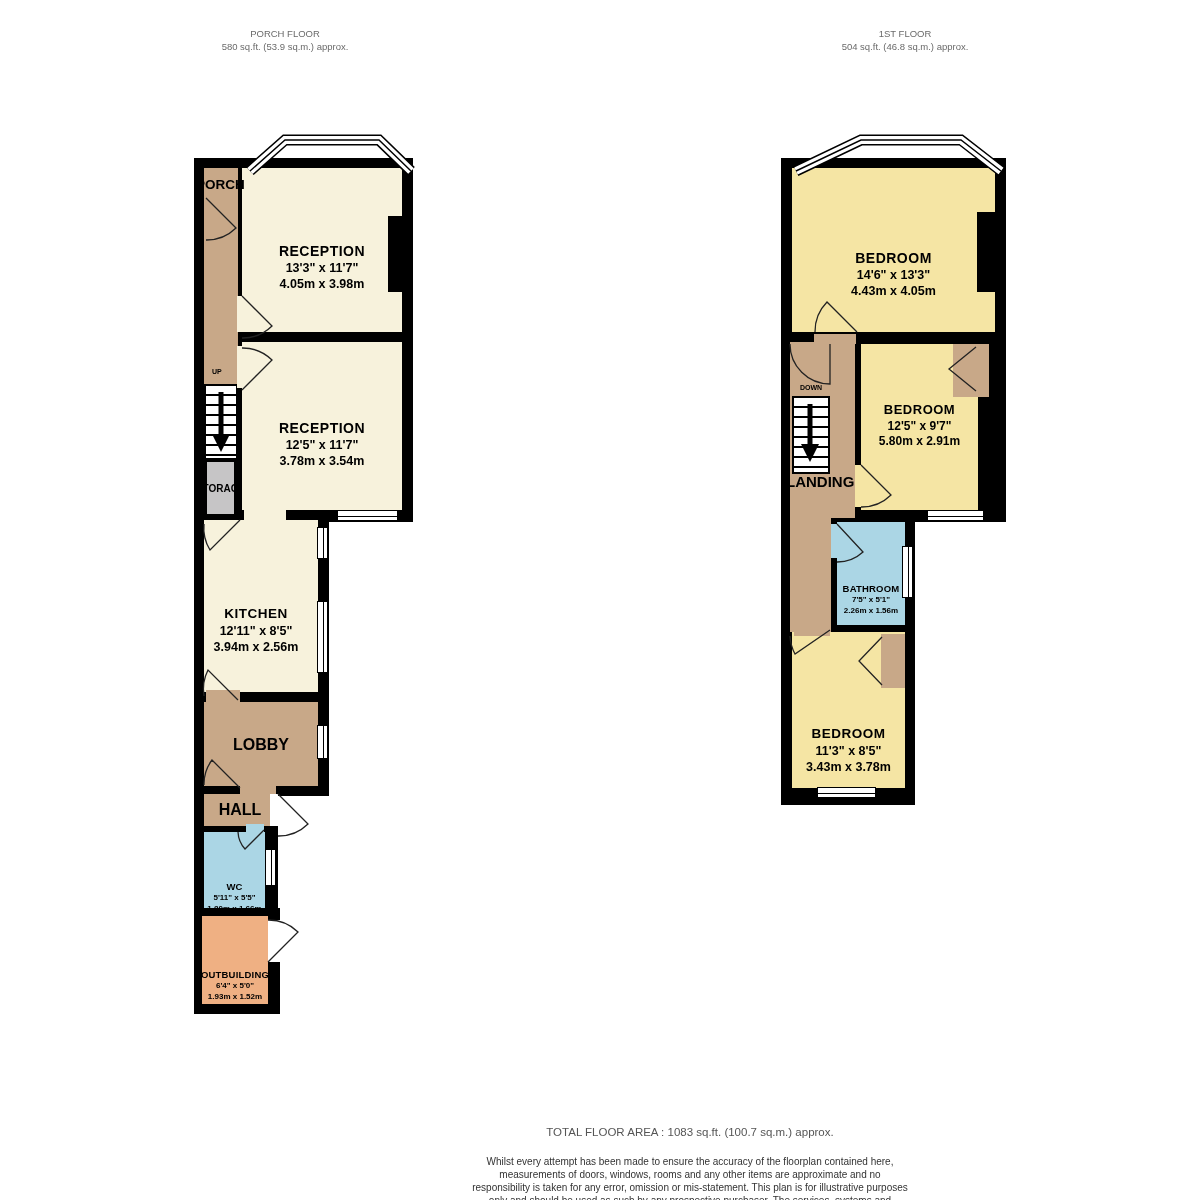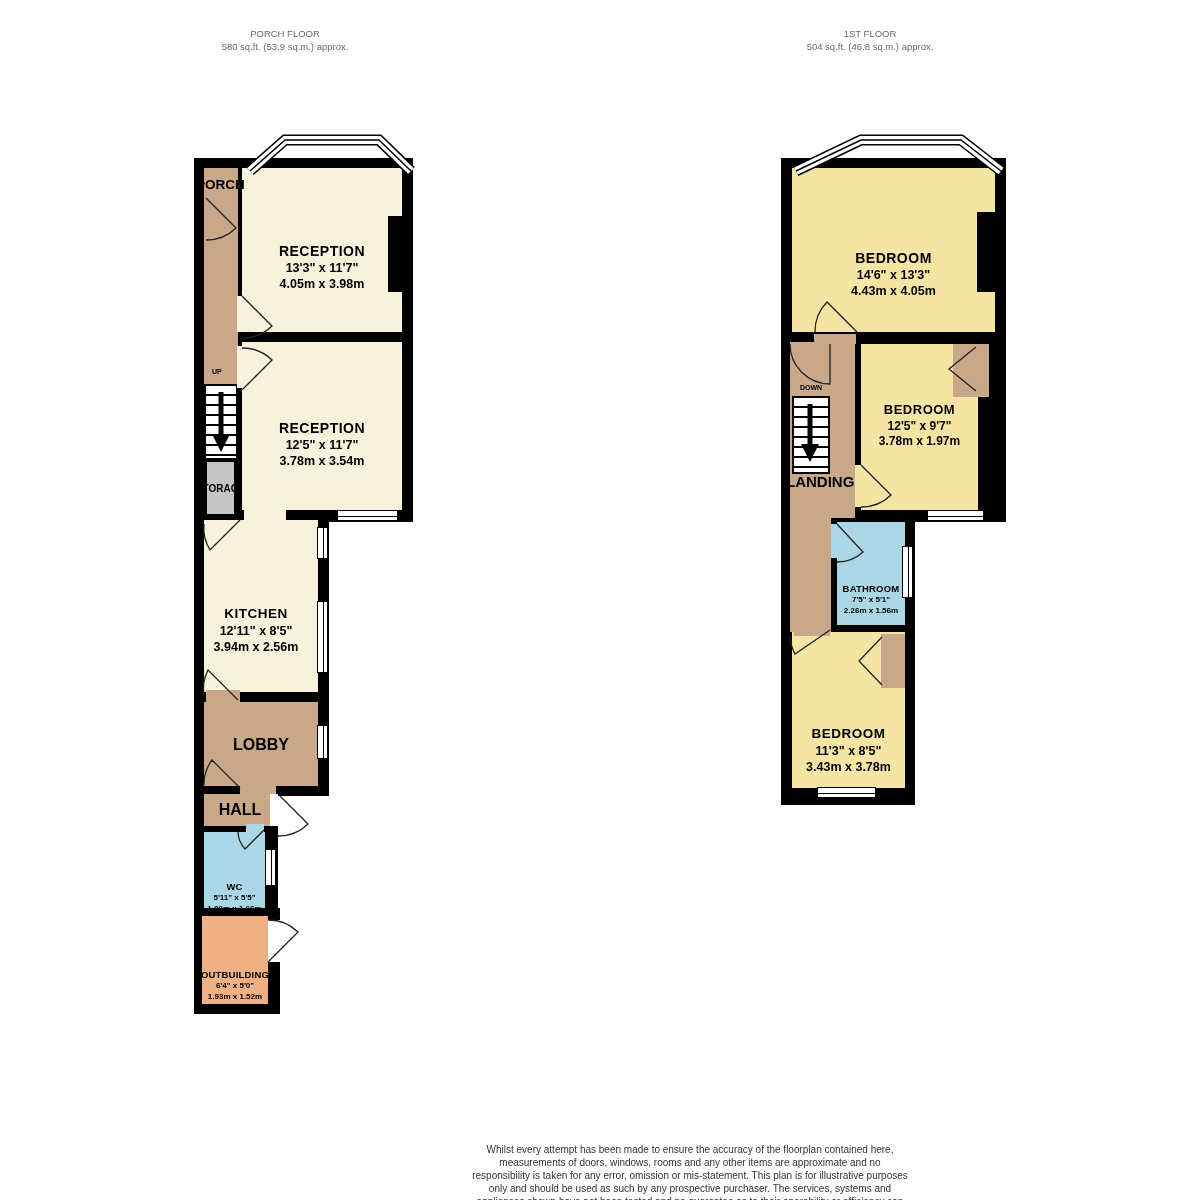--- a/index.html
+++ b/index.html
@@ -31,21 +31,21 @@
 </style>
 </head>
 <body>
 
 <div id="plan">
 
   <div class="hdr" style="left:150px;top:28px;width:270px;">
     <div>PORCH FLOOR</div>
     <div>580 sq.ft. (53.9 sq.m.) approx.</div>
   </div>
-  <div class="hdr" style="left:735px;top:28px;width:270px;">
+  <div class="hdr" style="left:770px;top:28px;width:270px;">
     <div>1ST FLOOR</div>
     <div>504 sq.ft. (46.8 sq.m.) approx.</div>
   </div>
 
   <div class="blk" style="left:194px;top:158px;width:219px;height:364px;"></div>
   <div class="blk" style="left:194px;top:516px;width:135px;height:280px;"></div>
   <div class="blk" style="left:194px;top:790px;width:84px;height:126px;"></div>
   <div class="blk" style="left:194px;top:908px;width:86px;height:106px;"></div>
   <div class="blk" style="left:388px;top:216px;width:16px;height:76px;z-index:2;"></div>
 
@@ -177,33 +177,34 @@
   </div>
 
   <div class="rlabel" style="left:792px;top:222px;width:203px;">
     <div class="nm">BEDROOM</div>
     <div class="dim">14'6" x 13'3"</div>
     <div class="dim">4.43m x 4.05m</div>
   </div>
   <div class="rlabel" style="left:861px;top:375px;width:117px;">
     <div class="nm" style="font-size:13px;">BEDROOM</div>
     <div class="dim" style="font-size:12px;">12'5" x 9'7"</div>
-    <div class="dim" style="font-size:12px;">3.78m x 1.97m</div>
+    <div class="dim" style="font-size:12px;">5.80m x 2.91m</div>
   </div>
   <div class="tiny" style="left:800px;top:384px;">DOWN</div>
   <div class="rlabel corridor nowrap" style="left:786px;top:472px;font-size:15px;">LANDING</div>
   <div class="rlabel small" style="left:837px;top:556px;width:68px;">
     <div class="nm">BATHROOM</div>
     <div class="dim">7'5" x 5'1"</div>
     <div class="dim">2.26m x 1.56m</div>
   </div>
   <div class="rlabel" style="left:792px;top:698px;width:113px;">
     <div class="nm" style="font-size:13.5px;">BEDROOM</div>
     <div class="dim">11'3" x 8'5"</div>
     <div class="dim">3.43m x 3.78m</div>
   </div>
 
   <div class="footer" style="left:410px;top:1126px;width:560px;">
+    <div class="total">TOTAL FLOOR AREA : 1083 sq.ft. (100.7 sq.m.) approx.</div>
     <div class="disc">Whilst every attempt has been made to ensure the accuracy of the floorplan contained here, measurements of doors, windows, rooms and any other items are approximate and no responsibility is taken for any error, omission or mis-statement. This plan is for illustrative purposes only and should be used as such by any prospective purchaser. The services, systems and appliances shown have not been tested and no guarantee as to their operability or efficiency can be given.</div>
     <div class="credit">Made with Metropix ©2025</div>
   </div>
 
 </div>
 
 </body></html>

